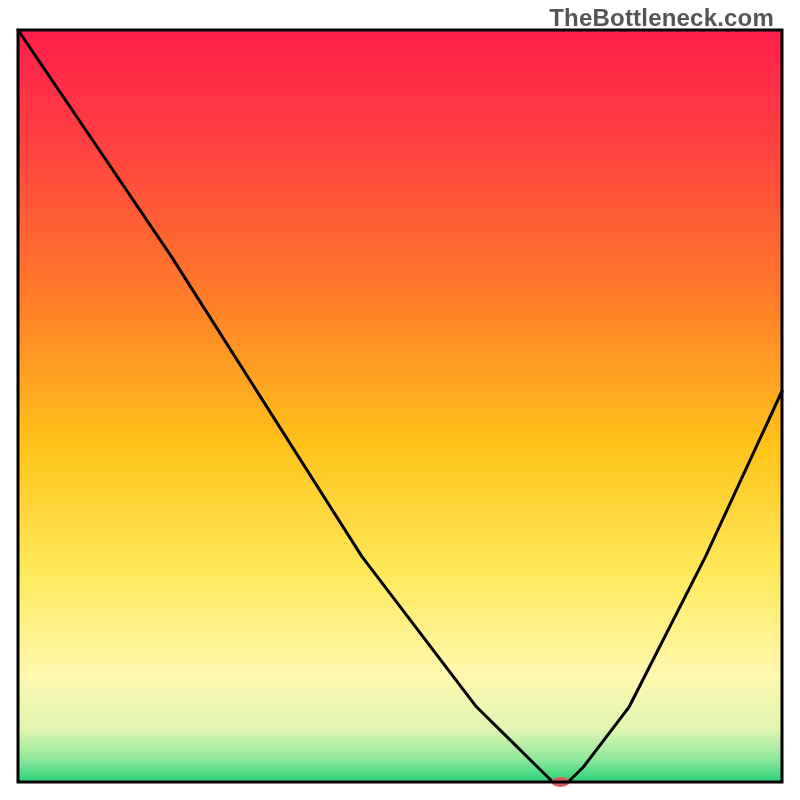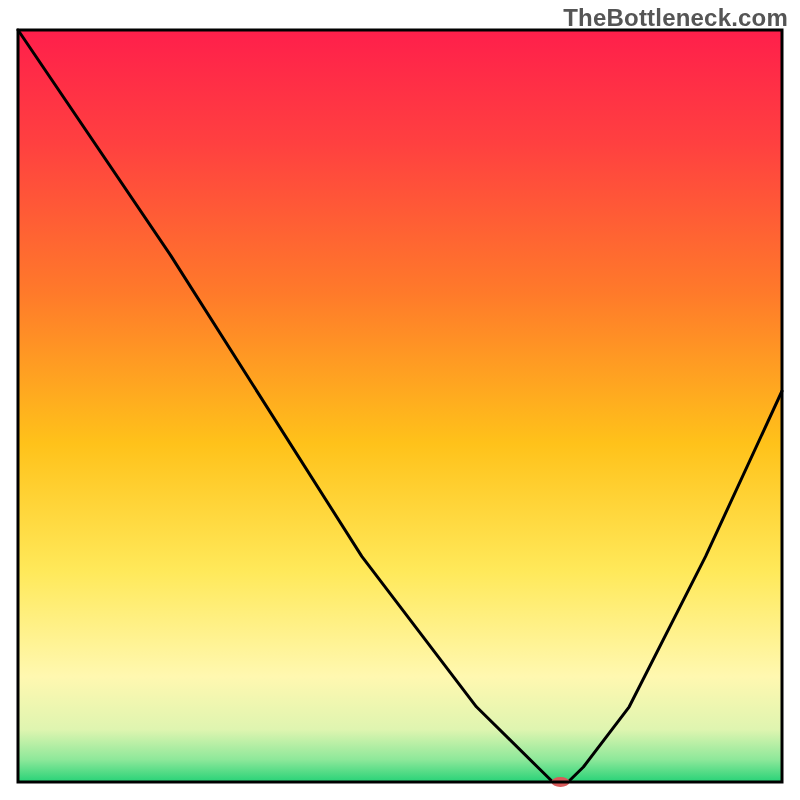--- a/index.html
+++ b/index.html
@@ -12,21 +12,21 @@
     background: #fff;
   }
   .chart-container {
     position: relative;
     width: 800px;
     height: 800px;
   }
   .watermark {
     position: absolute;
     top: 4px;
-    right: 12px;
+    right: 26px;
     font-size: 24px;
     font-weight: 600;
     color: #555;
     letter-spacing: 0.2px;
     z-index: 5;
   }
   svg {
     display: block;
   }
 </style>

